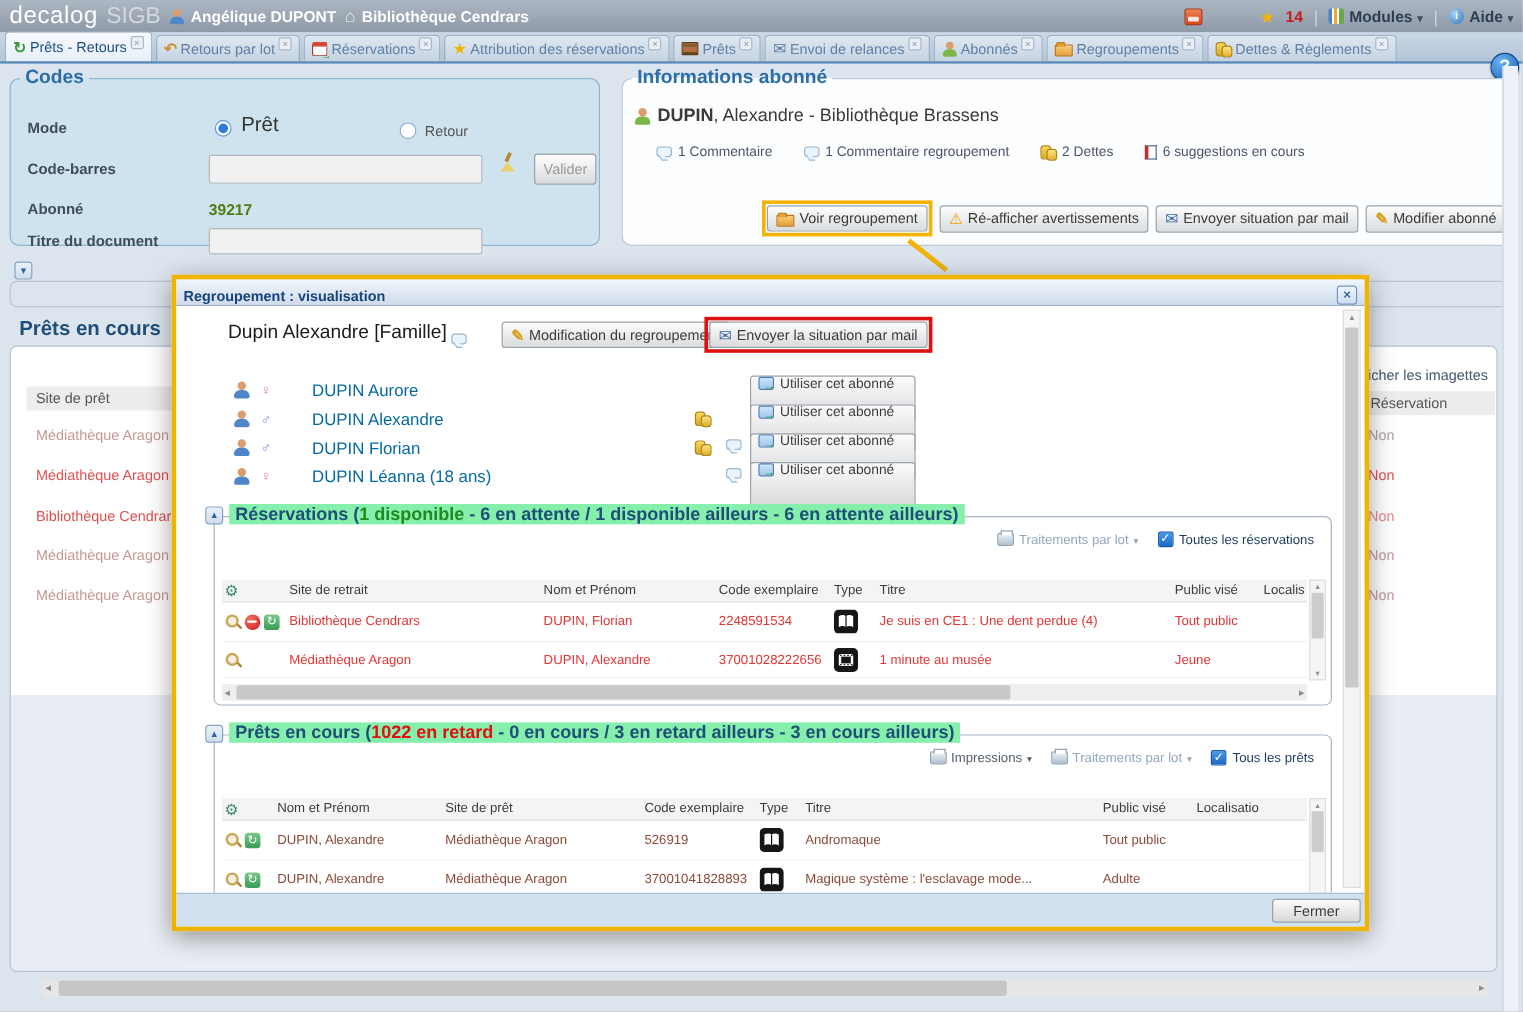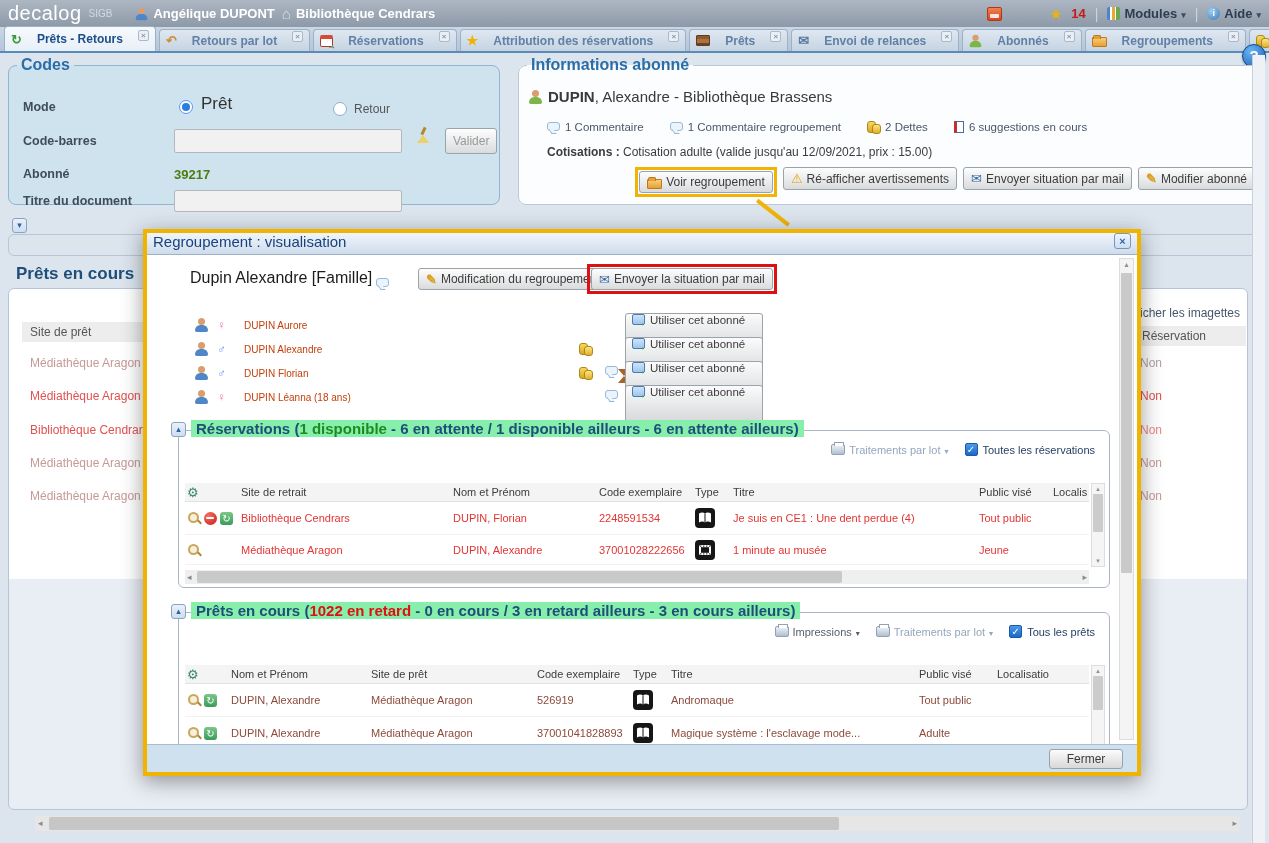--- a/index.html
+++ b/index.html
@@ -2,21 +2,21 @@
 <html><head>
 <meta charset="utf-8">
 <style>
 *{box-sizing:border-box;margin:0;padding:0}
 body{font-family:"Liberation Sans",sans-serif;background:#888}
 #screen{position:relative;width:1269px;height:843px;background:#dce5ee;overflow:hidden;font-size:12px;color:#333}
 
 
 #topbar{position:absolute;left:0;top:0;right:0;height:27px;background:linear-gradient(#adb7c3,#8e99a8);display:flex;align-items:center;padding:0 8px;gap:7px}
 .logo{color:#fff;font-size:20px;font-weight:500;letter-spacing:.5px}
-.logo-suffix{color:#d2d8e0;font-size:10px;margin-right:16px}
+.logo-suffix{color:#d2d8e0;font-size:19px;}
 .hdr-item{color:#fff;font-weight:bold;font-size:13px;display:flex;align-items:center;gap:5px;white-space:nowrap}
 .hdr-right{margin-left:auto;display:flex;align-items:center;gap:9px}
 .hdr-dark{color:#2d3d52;font-weight:bold;font-size:13px;display:flex;align-items:center;gap:4px}
 .sep{color:#cdd3da;font-size:14px}
 .house-ico::before{content:"⌂";color:#cfe8cf;font-size:15px}
 .fav-count{color:#c81818;font-weight:bold;font-size:13px}
 .star-ico::before{content:"★";color:#f0b400;font-size:14px}
 .caret::before{content:"▾";font-size:9px;color:#3d4d62}
 .info-ico{width:13px;height:13px;border-radius:50%;background:radial-gradient(circle at 35% 30%,#9ed0f2,#3a78b8);color:#fff;font-size:9px;font-weight:bold;text-align:center;line-height:13px}
 .info-ico::before{content:"i"}
@@ -25,21 +25,21 @@
 .grid-ico{width:13px;height:13px;border-radius:2px;background:
  linear-gradient(to right,#4f83c8 0 3px,#fff 3px 4.5px,#e8a838 4.5px 7.5px,#fff 7.5px 9px,#6aa84f 9px 13px)}
 .person-icon{position:relative;width:13px;height:14px;display:inline-block;flex:0 0 auto}
 .person-icon::before{content:"";position:absolute;left:3px;top:0;width:7px;height:7px;border-radius:50%;background:#dc9d6e}
 .person-icon::after{content:"";position:absolute;left:0;bottom:0;width:13px;height:7px;border-radius:6px 6px 2px 2px;background:#4f86c8}
 .person-icon.green::after{background:#7ab648}
 .person-icon.small{transform:scale(.9)}
 
 
 #tabbar{position:absolute;top:27px;left:0;right:0;height:26px;background:linear-gradient(#cad7e5,#b4c5d8);border-bottom:2px solid #5b8ab8;display:flex;align-items:flex-end;padding-left:4px;gap:3px}
-.tab{height:22px;display:flex;align-items:center;gap:15px;padding:0 6px;border:1px solid #9db1c6;border-bottom:none;border-radius:4px 4px 0 0;background:linear-gradient(#dfe8f1,#c5d3e2);color:#6080a6;font-weight:bold;font-size:12px;white-space:nowrap;cursor:pointer}
+.tab{height:22px;display:flex;align-items:center;gap:3px;padding:0 6px;border:1px solid #9db1c6;border-bottom:none;border-radius:4px 4px 0 0;background:linear-gradient(#dfe8f1,#c5d3e2);color:#6080a6;font-weight:normal;font-size:12px;white-space:nowrap;cursor:pointer}
 .tab.active{background:linear-gradient(#f7fafd,#e7eff7);color:#1c4f8a;height:25px}
 .tab-x{width:11px;height:11px;border:1px solid #aab8c8;border-radius:2px;background:#e9eff5;color:#8a98a8;font-size:8px;line-height:9px;text-align:center;margin-top:-8px}
 .tab-x::before{content:"×"}
 .t-recycle::before{content:"↻";color:#3a9a3a;font-size:13px;font-weight:bold}
 .t-undo::before{content:"↶";color:#cf8f30;font-size:13px;font-weight:bold}
 .t-cal{width:13px;height:12px;background:#fff;border:1px solid #b03828;border-top:4px solid #d84838;border-radius:2px;position:relative}
 .t-cal::after{content:"→";position:absolute;right:-4px;bottom:-5px;color:#3a9a3a;font-size:9px;font-weight:bold}
 .t-star::before{content:"★";color:#f0b400;font-size:13px}
 .t-books{width:14px;height:11px;border-radius:1px;background:linear-gradient(#8a5a30 0 3px,#b07040 3px 7px,#6a4522 7px);border:1px solid #5e3d1e}
 .t-env::before{content:"✉";color:#5a7aa0;font-size:13px}
@@ -87,35 +87,35 @@
 .bg-row{position:absolute;font-size:12px;white-space:nowrap}
 
 
 #page-hscroll{position:absolute;left:35px;top:816px;width:1205px;height:15px;background:#e6e6e6;border-radius:2px}
 #page-hscroll .thumb{position:absolute;left:14px;top:1px;width:790px;height:13px;background:#c6c6c6;border-radius:2px}
 .scroll-arr{position:absolute;font-size:9px;color:#8a8a8a;top:2px}
 #page-vscroll{position:absolute;left:1252px;top:55px;width:13px;height:788px;background:#eef1f5;border-left:1px solid #c6d0dc}
 
 
 #modal{position:absolute;left:143px;top:229px;width:998px;height:547px;border:4px solid #f0b400;background:#fff;box-shadow:0 5px 20px rgba(30,30,30,.45)}
-.modal-title{height:22px;background:linear-gradient(#f0f5fb,#cfdcec);border-bottom:1px solid #9db2ca;display:flex;align-items:flex-start;padding:0 6px;color:#17427d;font-weight:normal;font-size:15px}
+.modal-title{height:22px;background:linear-gradient(#f0f5fb,#cfdcec);border-bottom:1px solid #9db2ca;display:flex;align-items:flex-end;padding:0 6px;color:#17427d;font-weight:bold;font-size:12px}
 .modal-close{margin-left:auto;width:17px;height:16px;border:1px solid #7795bd;border-radius:3px;background:linear-gradient(#eef4fb,#cddef0);color:#3767a0;font-size:11px;font-weight:bold;display:flex;align-items:center;justify-content:center;cursor:pointer}
 .modal-close::before{content:"×"}
 .modal-body{position:absolute;left:0;top:22px;right:0;bottom:28px;background:#fff;overflow:hidden}
-.modal-footer{position:absolute;left:0;bottom:0;right:0;height:28px;background:#cfe0ee;border-top:1px solid #a9bed2;display:flex;align-items:center;justify-content:flex-end;padding-right:14px}
+.modal-footer{position:absolute;left:0;bottom:0;right:0;height:28px;background:#cfe0ee;border-top:1px solid #a9bed2;display:flex;align-items:center;justify-content:flex-end;padding-right:3px}
 .modal-vscroll{position:absolute;right:3px;top:3px;bottom:4px;width:15px;background:#f4f4f4;border:1px solid #dcdcdc}
 .modal-vscroll .arr{position:absolute;left:1px;top:1px;width:11px;text-align:center;font-size:8px;color:#909090}
 .modal-vscroll .thumb{position:absolute;left:1px;top:14px;width:11px;height:300px;background:#c9c9c9;border-radius:1px}
 .group-name{position:absolute;left:43px;top:14px;font-size:16px;color:#1c1c1c;display:flex;align-items:center;gap:4px}
 .hl-red{display:inline-flex;border:3px solid #dd1111;padding:1px}
 .mrow{position:absolute;left:48px;width:610px;height:20px;display:flex;align-items:center}
 .mrow .gender{margin-left:9px;font-size:12px;font-weight:bold}
 .g-f{color:#e87ab8}.g-f::before{content:"♀"}
 .g-m{color:#7a9ae8}.g-m::before{content:"♂"}
-.mname{margin-left:18px;font-size:10px;color:#c2410c;white-space:nowrap}
+.mname{margin-left:34px;font-size:14px;color:#0369a1;white-space:nowrap}
 .mico{position:absolute;top:3px}
 .use-btn{position:absolute;left:430px;top:-2px;width:138px;height:39px;display:flex;align-items:flex-start;gap:5px;padding:0 6px;background:linear-gradient(#fbfbfb,#d5d7d9);border:1px solid #9aa2aa;border-radius:3px;font-size:11.5px;color:#3c3c3c;cursor:pointer}
 .use-ico{width:13px;height:11px;border:1px solid #4a7ab8;background:linear-gradient(#cfe4f8,#9ec6ec);border-radius:2px;position:relative;flex:0 0 auto}
 .use-ico::after{content:"→";position:absolute;right:-2px;bottom:-4px;color:#2a9a2a;font-weight:bold;font-size:10px}
 .cal-icon{width:13px;height:12px;border:1px solid #b84838;border-top:4px solid #d84838;border-radius:2px;background:#fff;position:relative;display:inline-block}
 .cal-icon::after{content:"→";position:absolute;right:-4px;bottom:-5px;color:#3a9a3a;font-size:9px;font-weight:bold}
 .docwarn-icon{width:11px;height:13px;background:#fff;border:1px solid #9aa8b8;position:relative;display:inline-block}
 .docwarn-icon::after{content:"⚠";position:absolute;right:-4px;bottom:-4px;font-size:8px;color:#e8a400}
 .hourglass-icon{position:relative;width:12px;height:14px;display:inline-block}
 .hourglass-icon::before{content:"";position:absolute;top:0;left:0;border-left:6px solid transparent;border-right:6px solid transparent;border-top:7px solid #a86428}
@@ -283,25 +283,21 @@
         </span>
       <span class="meta-item">
           <span class="coins-icon"></span>
           <span>2 Dettes</span>
         </span>
       <span class="meta-item">
           <span class="sugg-icon"></span>
           <span>6 suggestions en cours</span>
         </span>
     </div>
-    <div style="position:absolute;left:28px;top:71px;font-size:12px;color:#3c3c3c">
-      <b>Cotisations :</b>
-      <span>Cotisation adulte (valide jusqu'au 12/09/2021, prix : 15.00)</span>
-    </div>
-    <div style="position:absolute;right:6px;bottom:7px;display:flex;gap:6px;align-items:flex-start">
+    <div style="position:absolute;right:6px;bottom:7px;display:flex;gap:6px;align-items:center">
       <span class="hl-gold">
         <button class="btn">
             <span class="t-folder"></span>
             <span>Voir regroupement</span>
           </button>
       </span>
       <button class="btn">
           <span class="warn-icon"></span>
           <span>Ré-afficher avertissements</span>
         </button>

